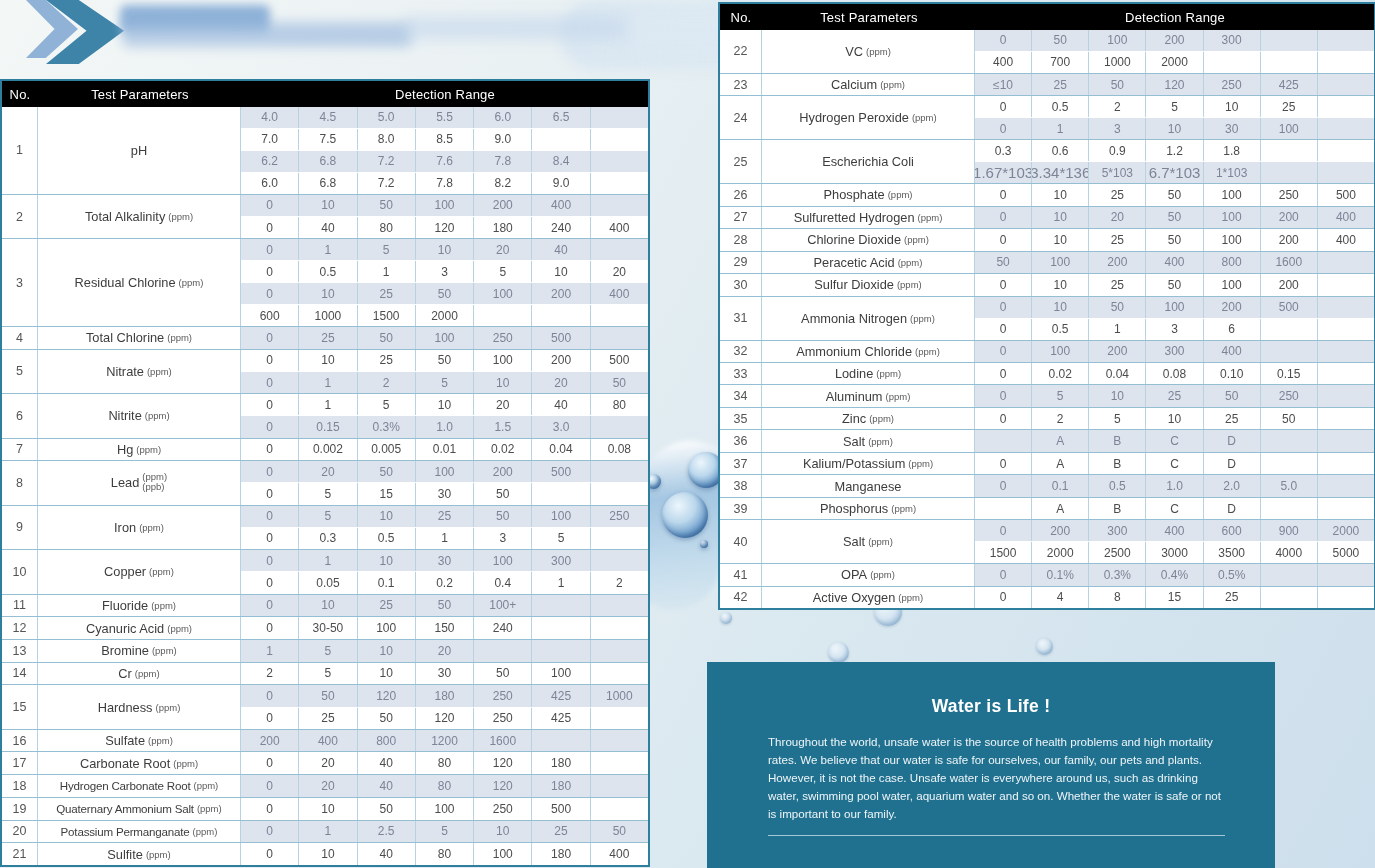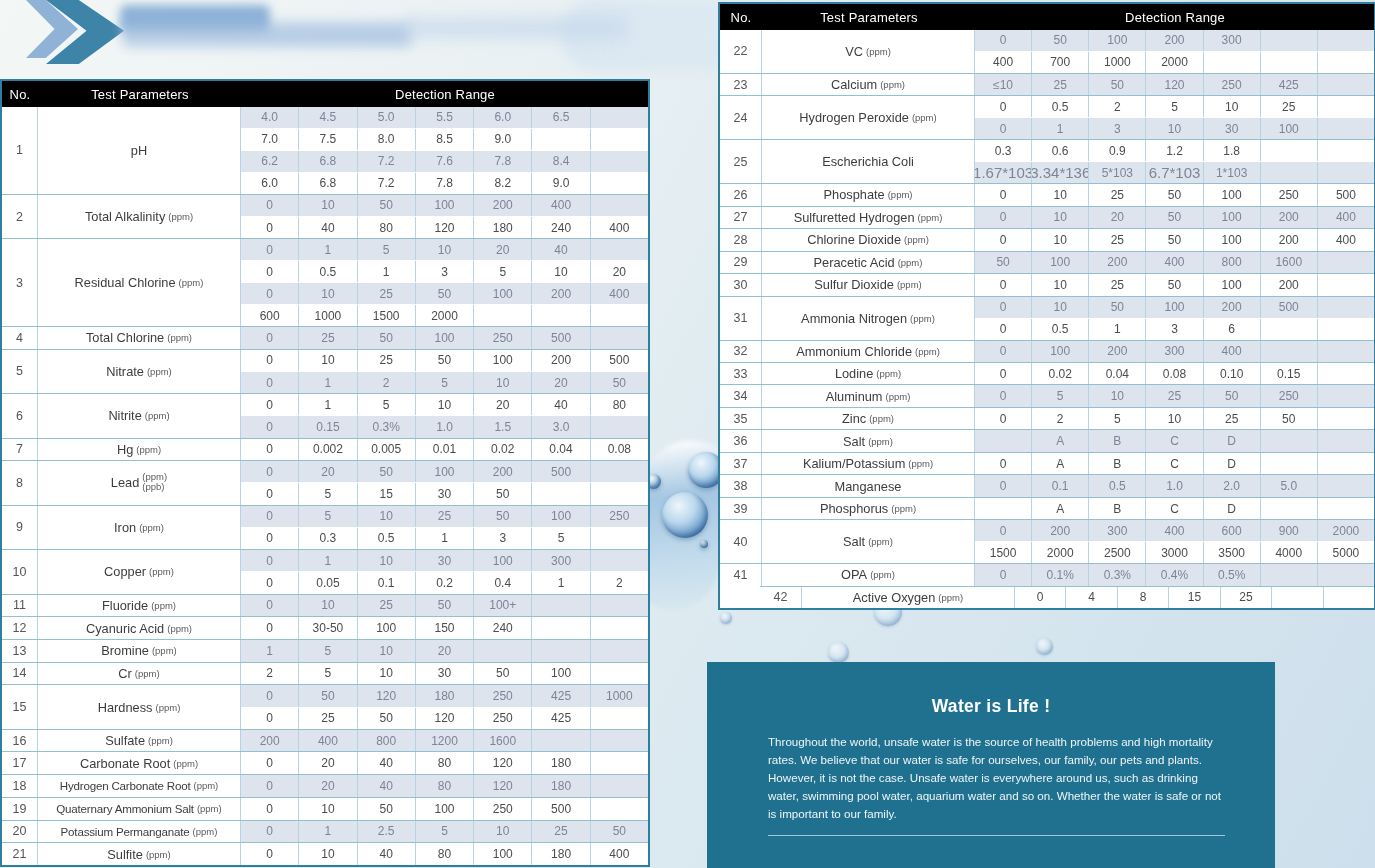--- a/index.html
+++ b/index.html
@@ -1016,21 +1016,21 @@
             <div class="val">0</div>
             <div class="val">0.1%</div>
             <div class="val">0.3%</div>
             <div class="val">0.4%</div>
             <div class="val">0.5%</div>
             <div class="val"></div>
             <div class="val"></div>
           </div>
         </div>
       </div>
-      <div class="group" style="flex: 1 1 0px; margin-left: 40px;">
+      <div class="group" style="flex: 1 1 0px;">
         <div class="gno">42</div>
         <div class="gparam">
           <span class="pname">Active Oxygen</span>
           <span class="punit">(ppm)</span>
         </div>
         <div class="vals">
           <div class="vrow">
             <div class="val">0</div>
             <div class="val">4</div>
             <div class="val">8</div>

